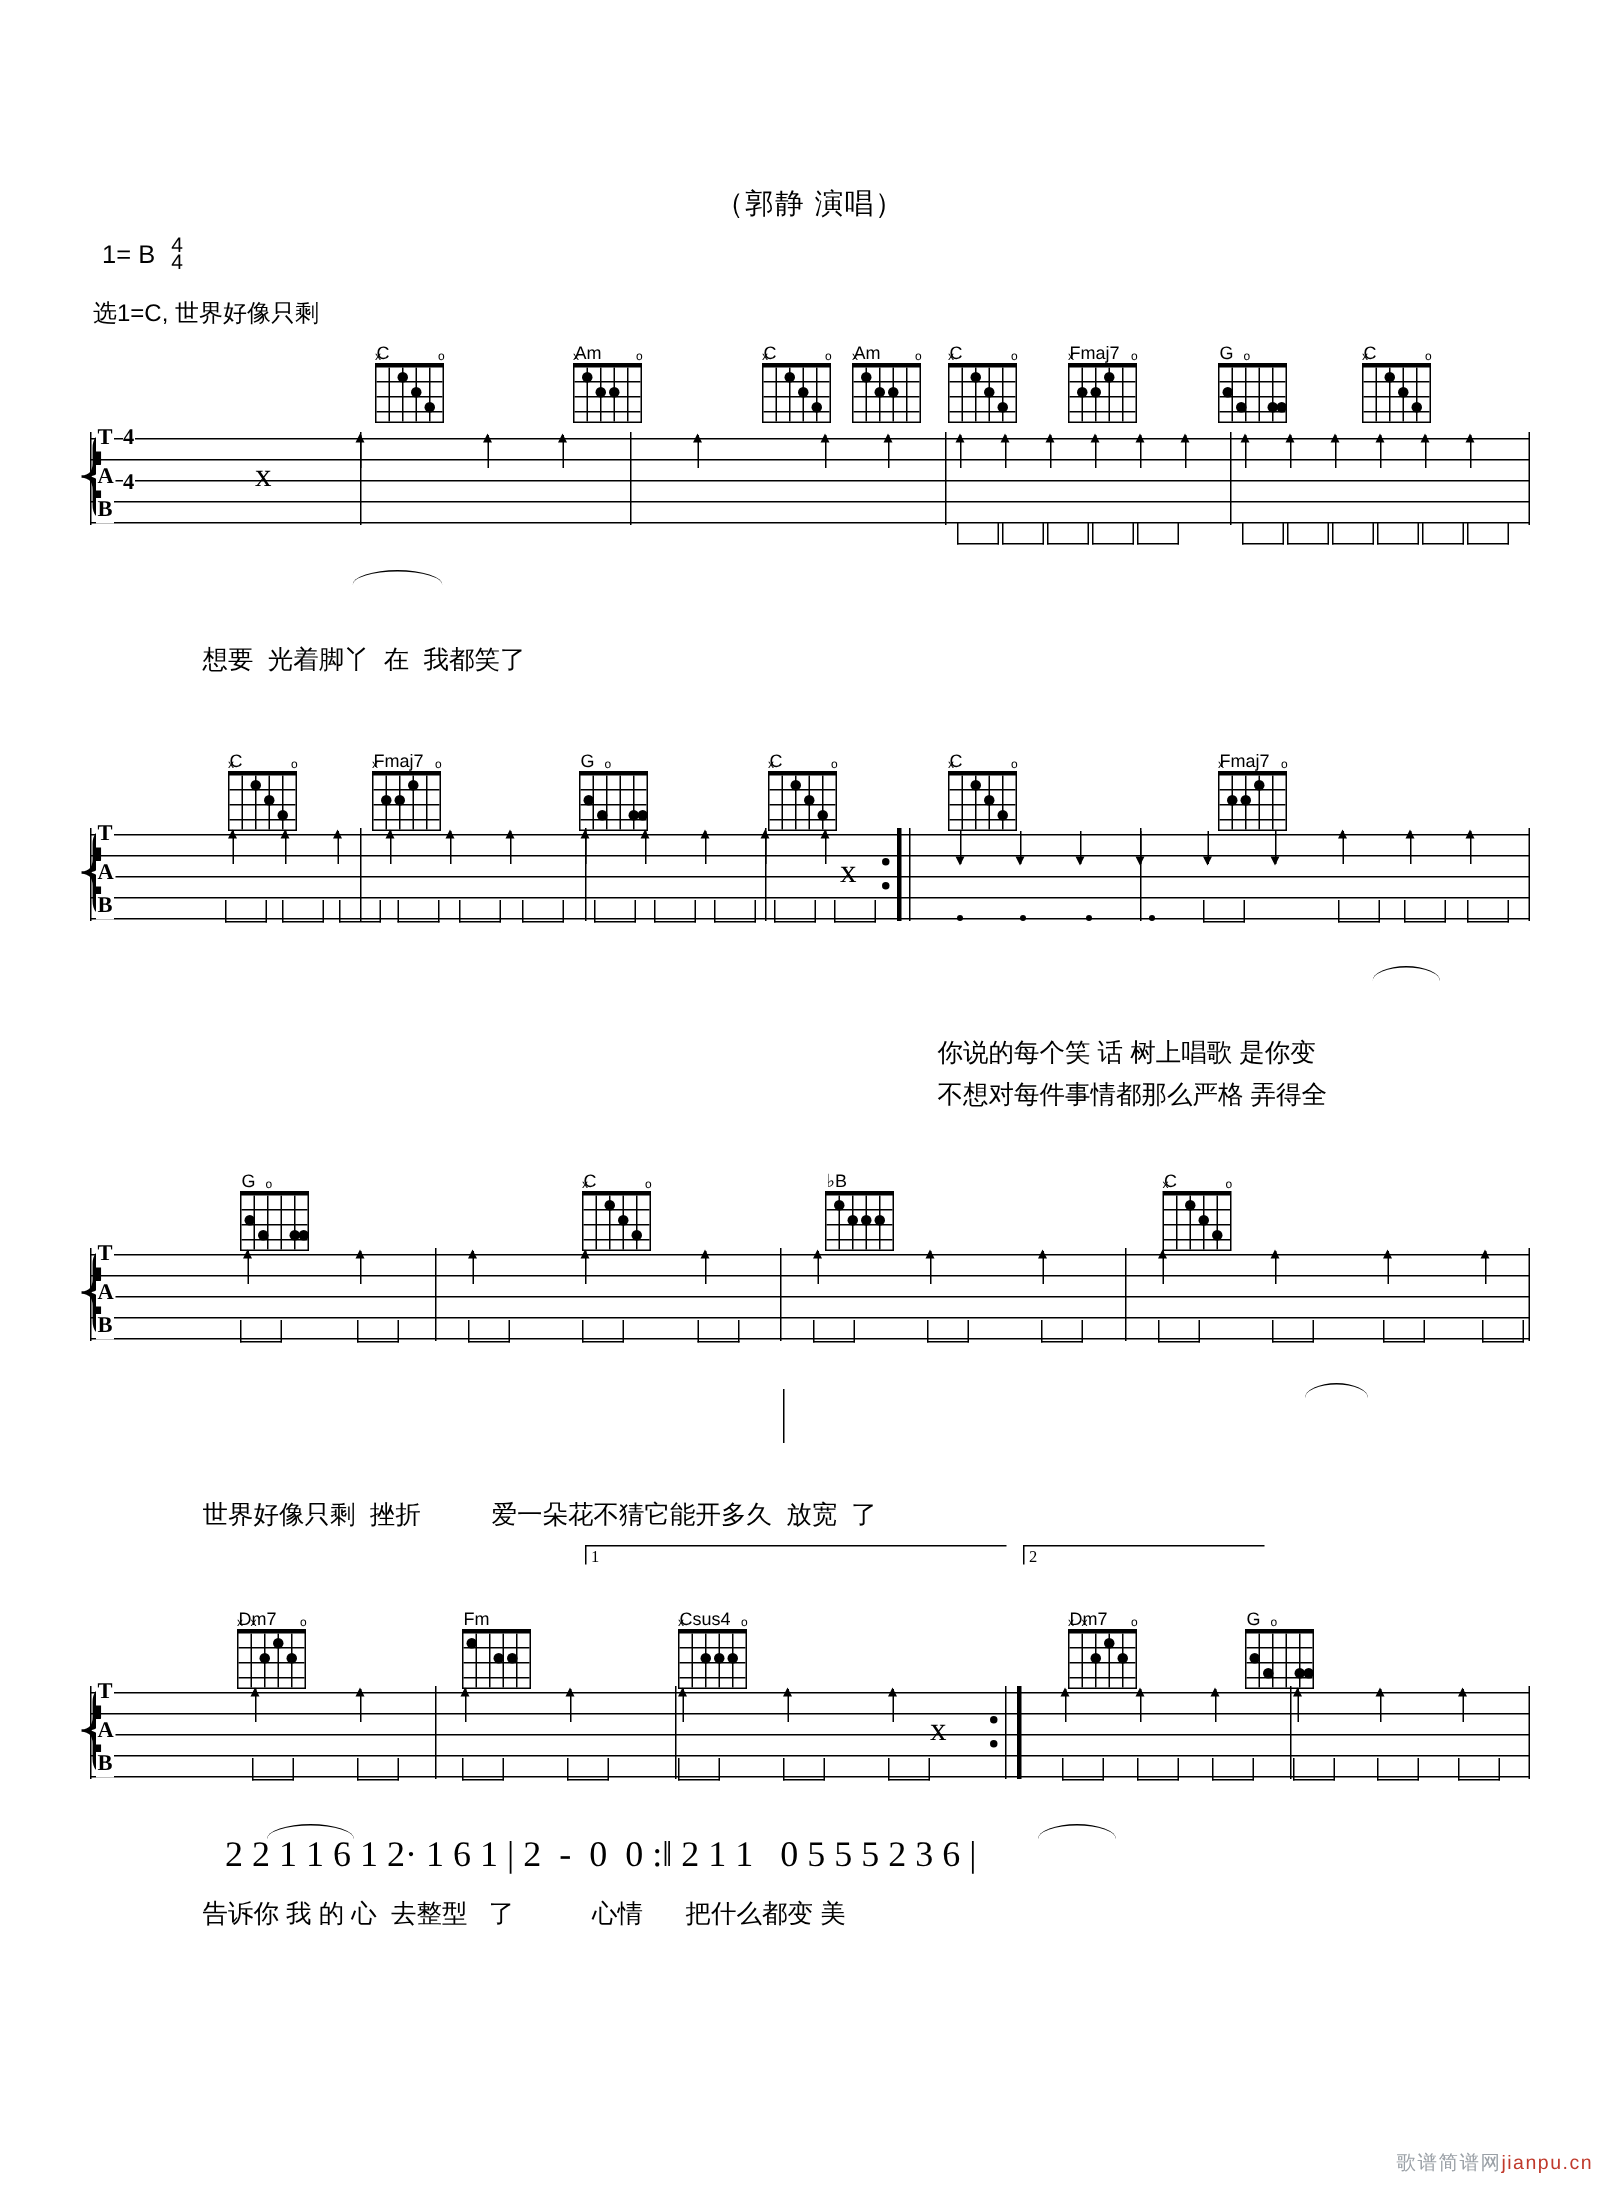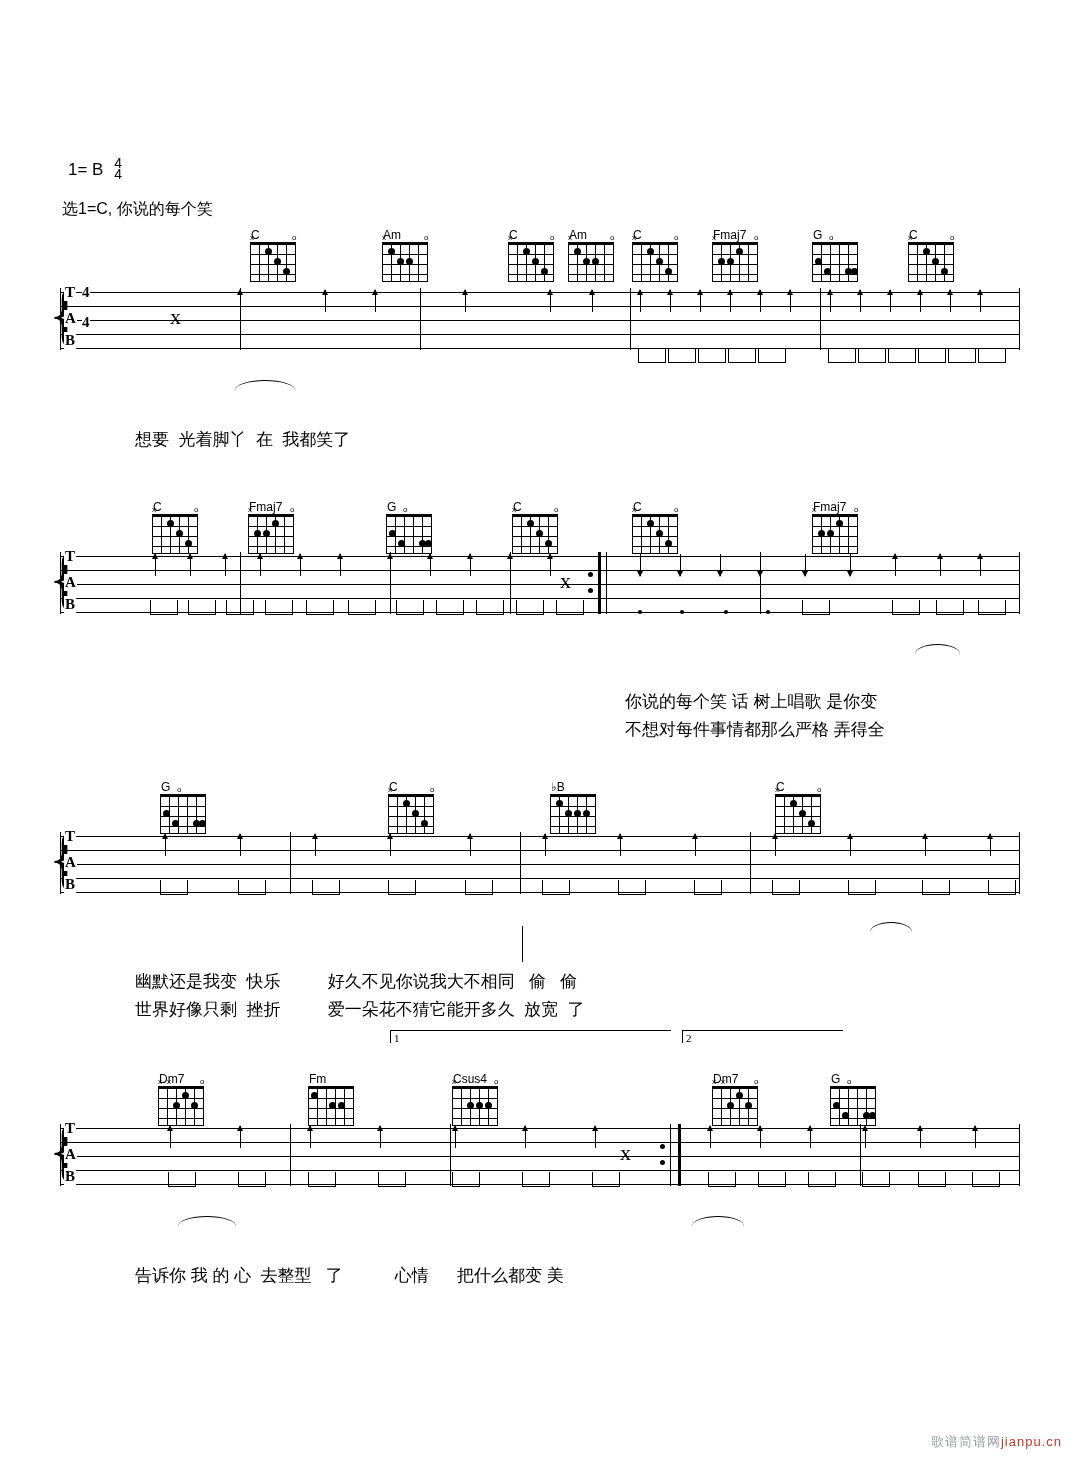--- a/index.html
+++ b/index.html
@@ -53,28 +53,29 @@
   .wm-red{color:#c0392b;}
   .repeat-dot{position:absolute;width:5px;height:5px;border-radius:50%;background:#000;}
   .ending{position:absolute;border-left:1px solid #000;border-top:1px solid #000;height:12px;}
   .endlbl{position:absolute;font-family:"Liberation Serif",serif;font-size:11px;}
 </style>
 </head>
 <body>
 
 <div class="page">
 
+  <div class="subtitle">（郭静 演唱）</div>
   <div class="keyline">
     <span>1= B</span>
     <span class="frac">
       <span class="num">4</span>
       <span>4</span>
     </span>
   </div>
-  <div class="tuning">选1=C, 你说的每个笑</div>
+  <div class="tuning">选1=C, 世界好像只剩</div>
 
   <div class="chord" style="left:250px;top:228px;">
     <div class="cname">C</div>
     <div class="grid">
       <i class="v" style="left:8px"></i>
         <i class="v" style="left:17px"></i>
         <i class="v" style="left:26px"></i>
         <i class="v" style="left:35px"></i>
       <i class="h" style="top:9px"></i>
         <i class="h" style="top:19px"></i>
@@ -534,21 +535,20 @@
       <div class="stemgrp" style="left:482px;top:48px;width:26px"></div>
       <div class="stemgrp" style="left:558px;top:48px;width:26px"></div>
       <div class="stemgrp" style="left:634px;top:48px;width:26px"></div>
       <div class="stemgrp" style="left:712px;top:48px;width:26px"></div>
       <div class="stemgrp" style="left:788px;top:48px;width:26px"></div>
       <div class="stemgrp" style="left:862px;top:48px;width:26px"></div>
       <div class="stemgrp" style="left:928px;top:48px;width:26px"></div>
     </div>
     <div class="vbar" style="left:462px;top:94px;height:36px;"></div>
     <div class="tie" style="left:810px;top:90px;width:42px;"></div>
-    <div class="lyr-row" style="left:75px;top:138px;">幽默还是我变  快乐          好久不见你说我大不相同   偷   偷</div>
     <div class="lyr-row" style="left:75px;top:166px;">世界好像只剩  挫折          爱一朵花不猜它能开多久  放宽  了</div>
     <div class="ending" style="left:330px;top:198px;width:280px;"></div>
     <div class="endlbl" style="left:334px;top:200px;">1</div>
     <div class="ending" style="left:622px;top:198px;width:160px;"></div>
     <div class="endlbl" style="left:626px;top:200px;">2</div>
   </div>
 
   <div class="chord" style="left:158px;top:1072px;">
     <div class="cname">Dm7</div>
     <div class="grid">
@@ -676,20 +676,21 @@
       <div class="stemgrp" style="left:392px;top:48px;width:26px"></div>
       <div class="stemgrp" style="left:462px;top:48px;width:26px"></div>
       <div class="stemgrp" style="left:532px;top:48px;width:26px"></div>
       <div class="stemgrp" style="left:648px;top:48px;width:26px"></div>
       <div class="stemgrp" style="left:698px;top:48px;width:26px"></div>
       <div class="stemgrp" style="left:748px;top:48px;width:26px"></div>
       <div class="stemgrp" style="left:802px;top:48px;width:26px"></div>
       <div class="stemgrp" style="left:858px;top:48px;width:26px"></div>
       <div class="stemgrp" style="left:912px;top:48px;width:26px"></div>
     </div>
+    <div class="num-row" style="left:90px;top:100px;">2 2 1 1 6 1 2· 1 6 1 | 2  -  0  0 :‖ 2 1 1   0 5 5 5 2 3 6 |</div>
     <div class="tie" style="left:118px;top:92px;width:58px;"></div>
     <div class="tie" style="left:632px;top:92px;width:52px;"></div>
     <div class="lyr-row" style="left:75px;top:140px;">告诉你 我 的 心  去整型   了           心情      把什么都变 美</div>
   </div>
 
   <div class="watermark">
     <span>歌谱简谱网</span><span class="wm-red">jianpu.cn</span>
   </div>
 
 </div>

